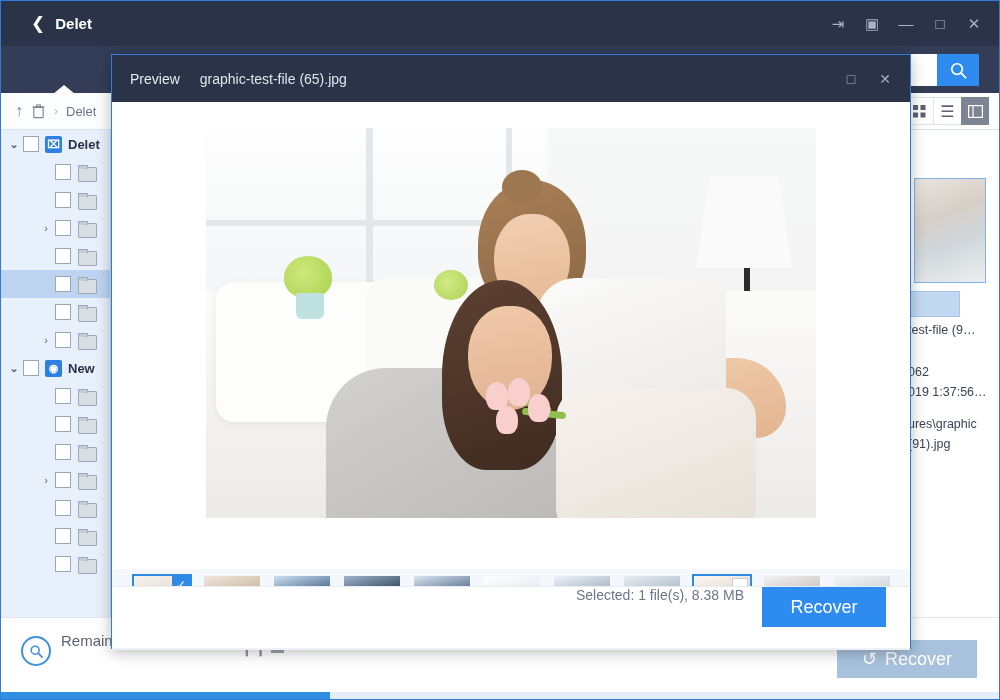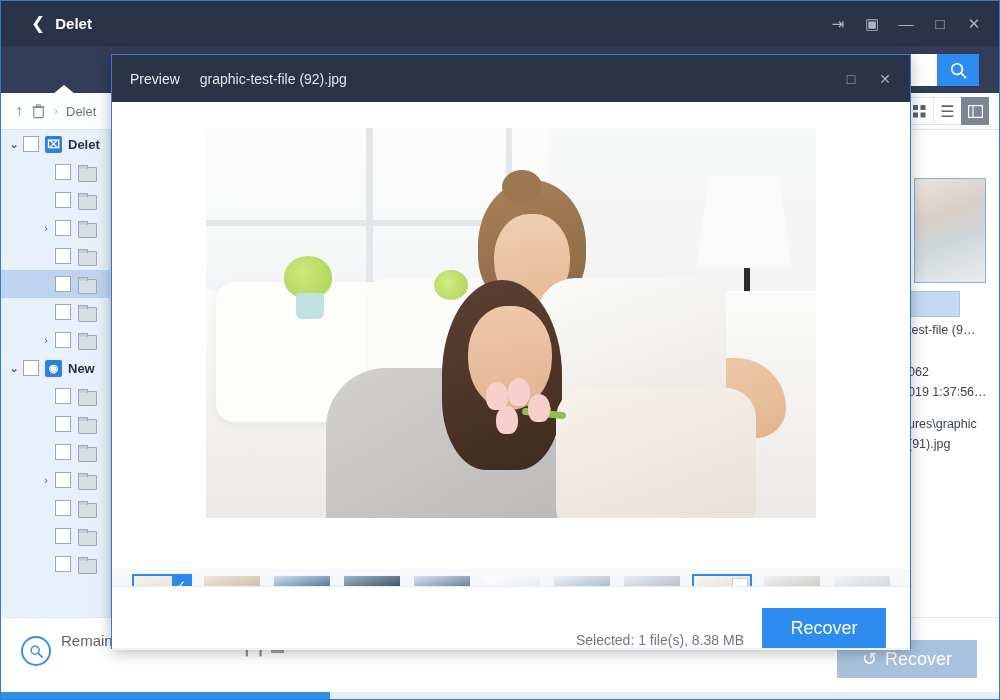--- a/index.html
+++ b/index.html
@@ -184,21 +184,21 @@
      color:#fff; font-size:12px; display:flex; align-items:center; justify-content:center; }
   .th-box { position:absolute; right:2px; top:2px; width:16px; height:16px; background:#fff;
      border:1px solid #c6cedb; }
   .strip-next { position:absolute; right:6px; top:20px; color:#7b8393; font-size:20px; cursor:pointer; }
 
   
   .pv-hsb { position:absolute; left:0; top:582px; right:0; height:13px; background:#eef2f7; }
   .pv-hsb .thumbx { position:absolute; left:28px; top:3px; width:40px; height:8px;
      background:#b7c0cd; border-radius:4px; }
   .pv-footer { position:absolute; left:0; bottom:0; right:0; height:62px; background:#ffffff;
-     border-top:1px solid #e7ecf3; display:flex; align-items:flex-end; justify-content:flex-end; }
+     border-top:1px solid #e7ecf3; display:flex; align-items:flex-start; justify-content:flex-end; }
   .sel-info { color:#6e7686; font-size:14px; margin-right:18px; }
   .rec-btn { width:124px; height:40px; margin-right:24px; background:#2e8bef; color:#fff;
      font-size:18px; display:flex; align-items:center; justify-content:center; cursor:pointer; }
 </style>
 </head>
 <body>
 
 <div id="app">
 
   <div class="titlebar">
@@ -386,21 +386,21 @@
       <span>Recover</span>
     </div>
     <div class="progress-track">
       <div class="progress-fill" id="progFill" style="width: 33%;"></div>
     </div>
   </div>
 
   <div id="preview">
     <div class="pv-title">
       <span class="pv-label">Preview</span>
-      <span class="pv-file">graphic-test-file (92).jpg</span>
+      <span class="pv-file">graphic-test-file (65).jpg</span>
       <div class="pv-ctrls">
         <div class="pv-btn">□</div>
         <div class="pv-btn close">✕</div>
       </div>
     </div>
 
     <div class="pv-stage">
       <div class="photo">
         <div class="ph-window"></div>
         <div class="ph-mullion" style="left:160px;top:0;width:7px;height:205px;"></div>

